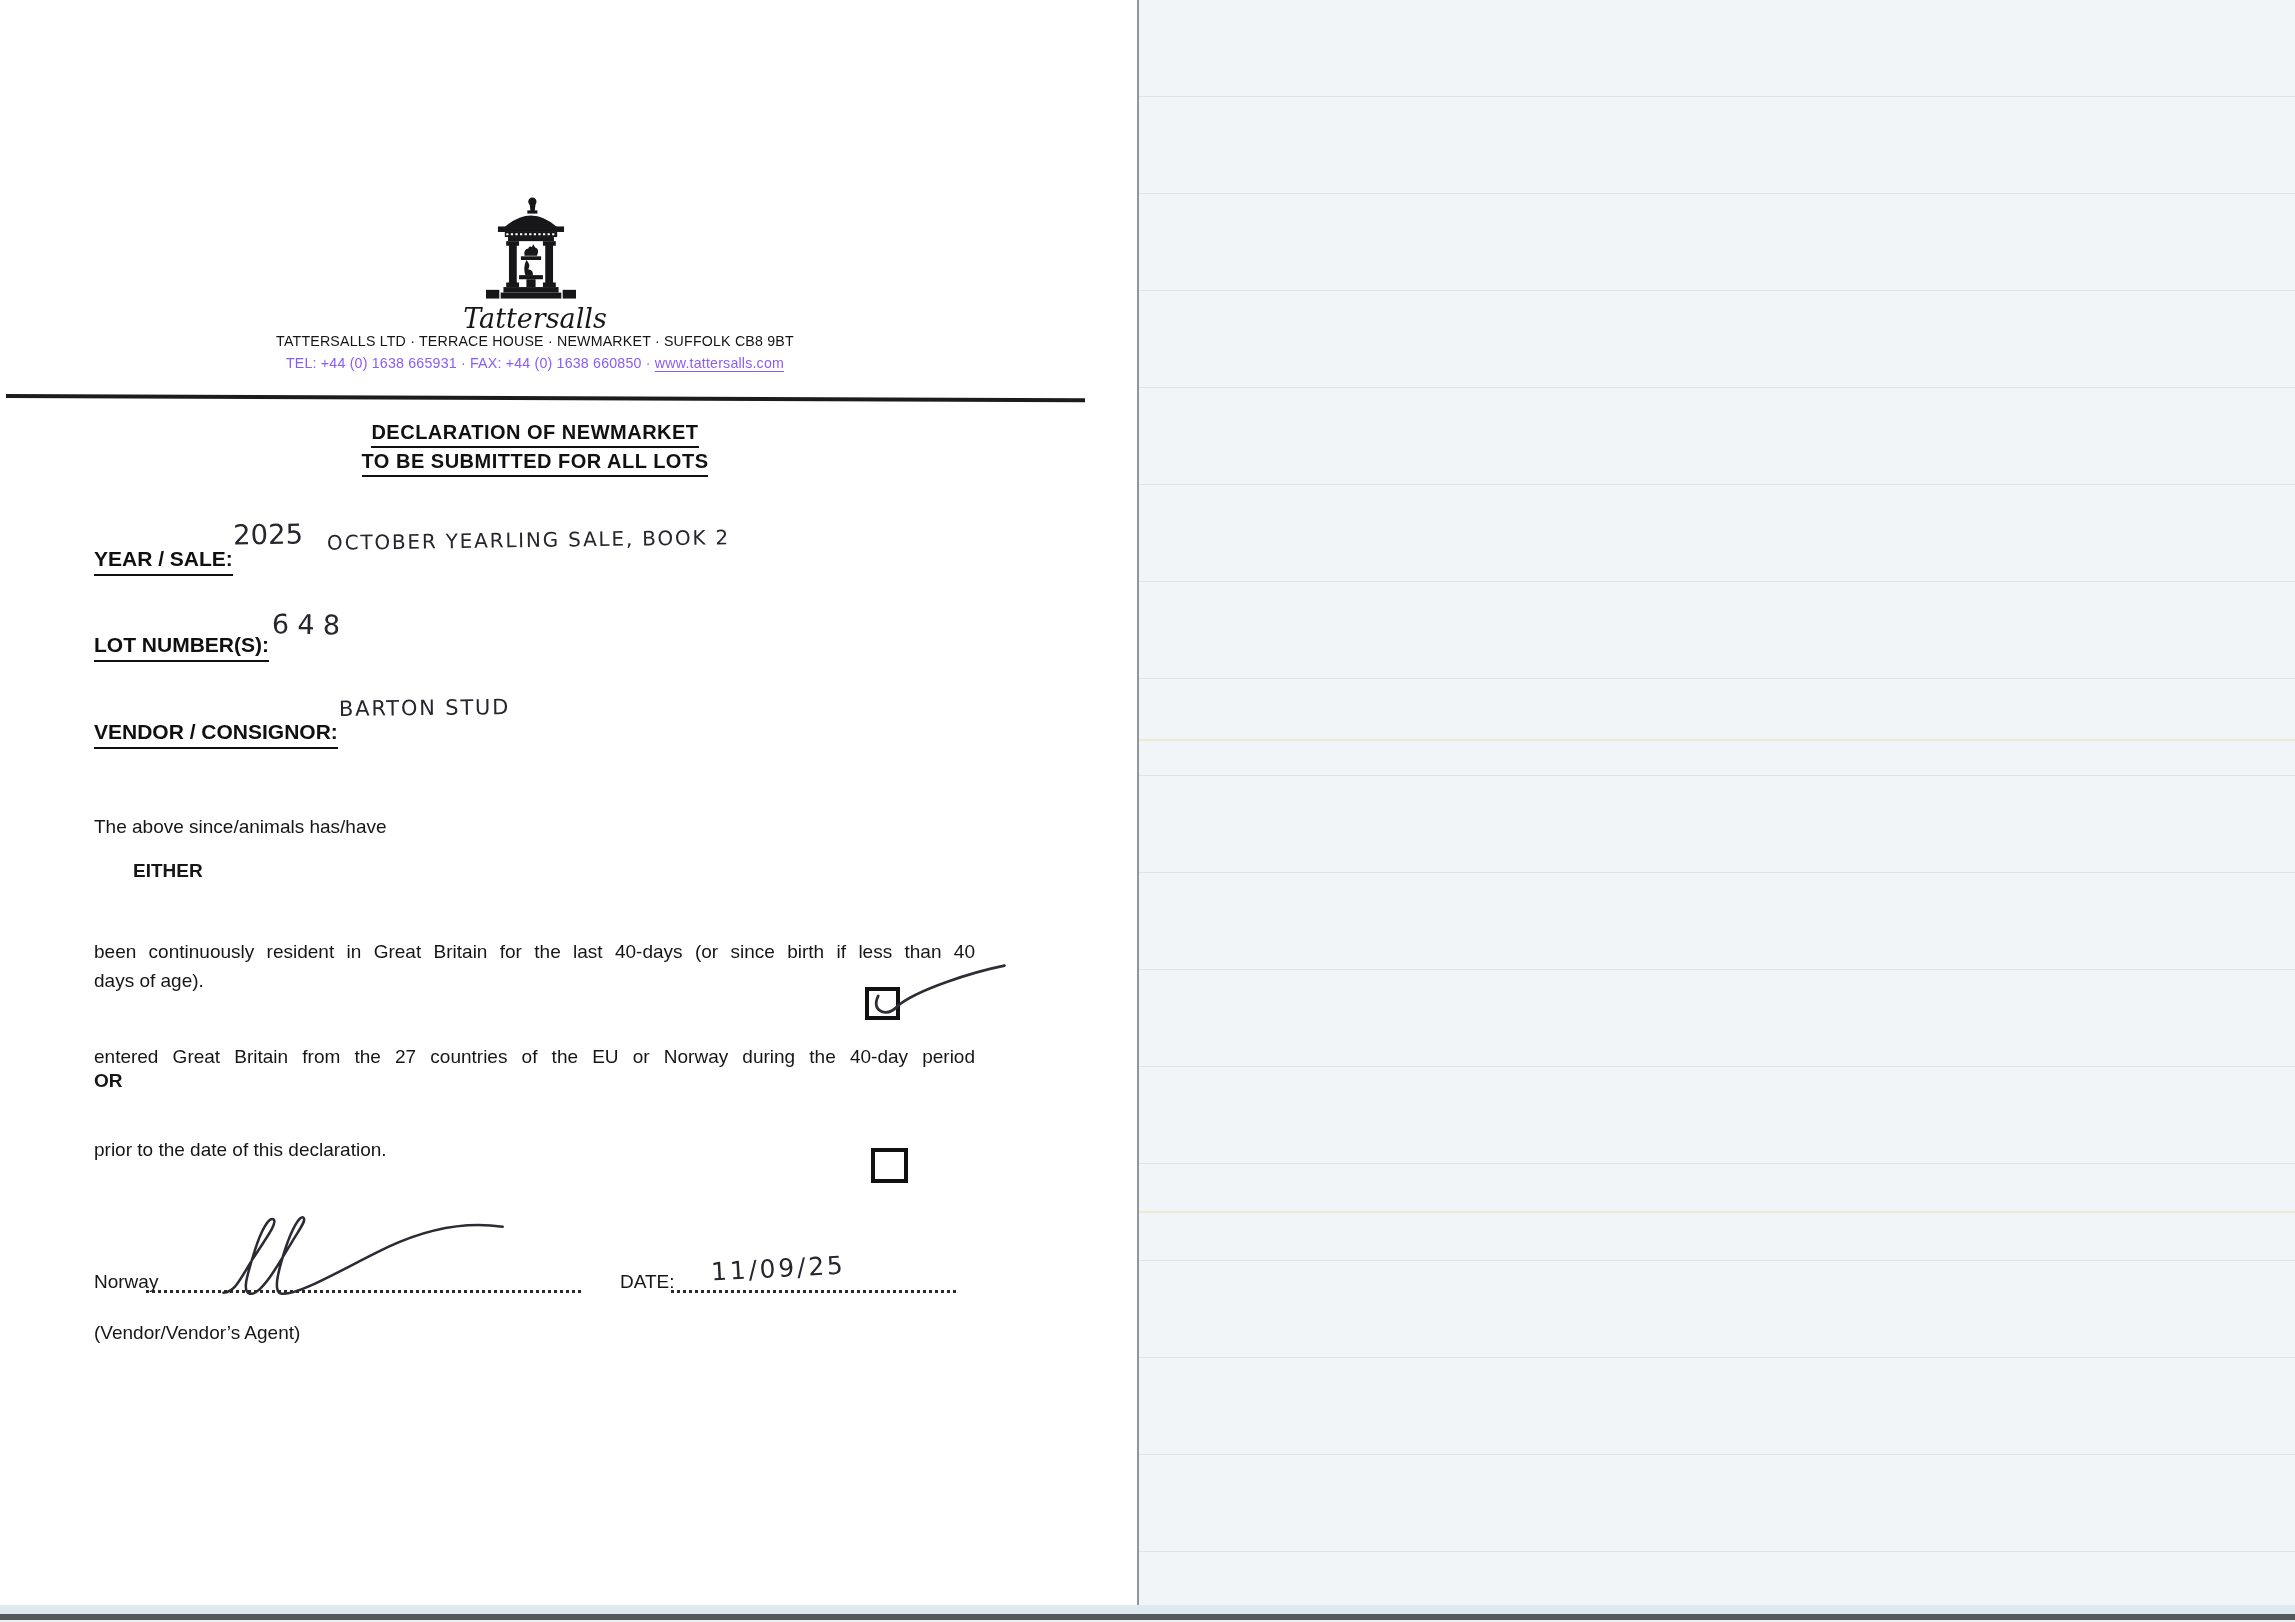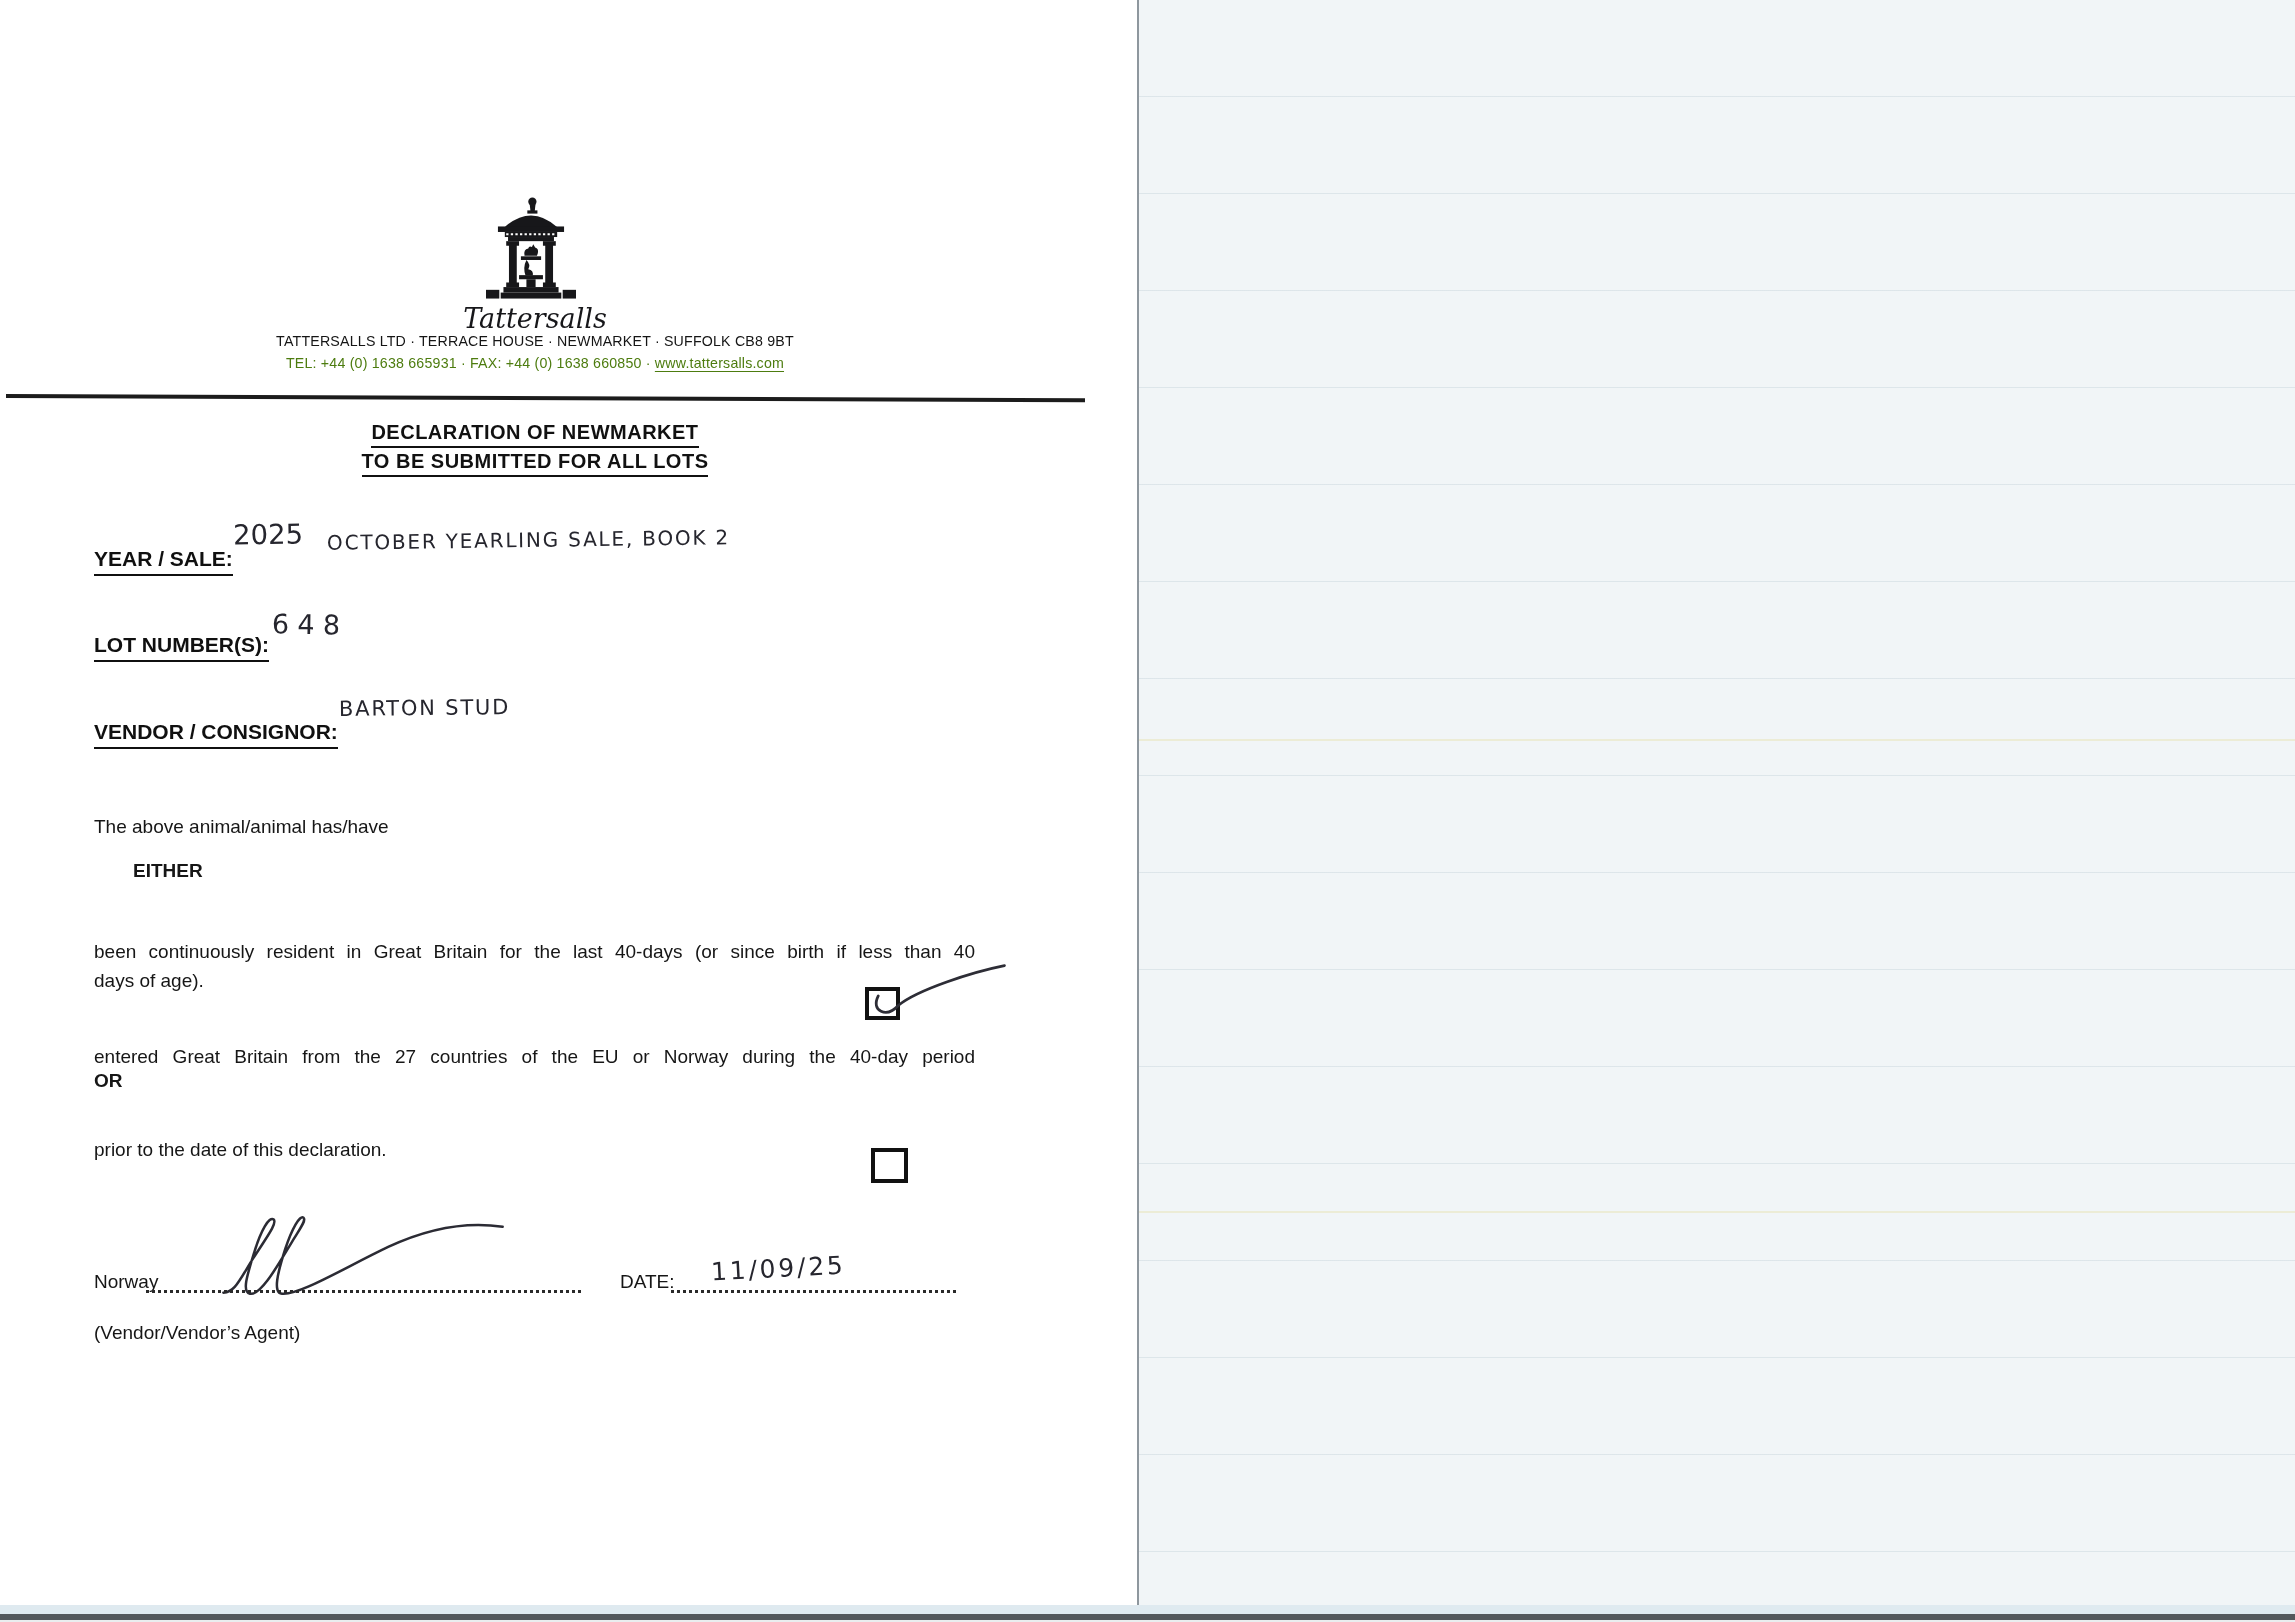--- a/index.html
+++ b/index.html
@@ -14,21 +14,21 @@
       rgba(170,190,200,0.28) 96px, rgba(170,190,200,0.28) 97px);}
   #page-divider{left:1137px;top:0;width:2.3px;height:1622px;background:#8e979e;}
   .faint-yellow{height:1.8px;background:#e9e6c4;opacity:.65;}
   #bottom-band{left:0;top:1605px;width:2295px;height:9.2px;background:#dfeaf0;}
   #bottom-line{left:0;top:1614px;width:2295px;height:6px;background:#53585c;}
   #below-line{left:0;top:1620px;width:2295px;height:2.3px;background:#e9edef;}
   
   .centered-col{left:0;width:1070px;text-align:center;}
   #brand-name{top:303px;font-family:"DejaVu Serif",serif;font-style:italic;font-size:27px;color:#17171a;}
   #address-line{top:333px;font-size:14.2px;letter-spacing:0.2px;color:#151515;}
-  #tel-line{top:355px;font-size:14.2px;letter-spacing:0.2px;color:#4d7c0f;}
+  #tel-line{top:355px;font-size:14.2px;letter-spacing:0.2px;color:#8b5cf6;}
   #tel-line .site{text-decoration:underline;text-underline-offset:2.8px;text-decoration-thickness:1.4px;}
   #header-rule{left:6.4px;top:394px;width:1079px;height:4.1px;background:#1c1c1c;
                transform:rotate(0.22deg);transform-origin:left center;}
   .doc-title{font-weight:bold;font-size:20px;letter-spacing:0.5px;color:#111;}
   .doc-title span{border-bottom:2.8px solid #111;padding-bottom:2.3px;display:inline-block;}
   #title-1{top:421px;}
   #title-2{top:450px;}
   
   .field-label{font-weight:bold;font-size:21px;color:#101010;}
   .field-label span{border-bottom:2.8px solid #101010;padding-bottom:2.8px;display:inline-block;margin-top:18px;}
@@ -113,21 +113,21 @@
     <div class="abs field-label" style="left:94px;top:529px;"><span>YEAR / SALE:</span></div>
     <div id="hand-year" class="abs hand">2025</div>
     <div id="hand-sale" class="abs hand">OCTOBER YEARLING SALE, BOOK 2</div>
 
     <div class="abs field-label" style="left:94px;top:615px;"><span>LOT NUMBER(S):</span></div>
     <div id="hand-lot" class="abs hand">648</div>
 
     <div class="abs field-label" style="left:94px;top:702px;"><span>VENDOR / CONSIGNOR:</span></div>
     <div id="hand-vendor" class="abs hand">BARTON STUD</div>
 
-    <div class="abs body-text" style="left:94px;top:816px;">The above animal/animal has/have</div>
+    <div class="abs body-text" style="left:94px;top:816px;">The above since/animals has/have</div>
     <div class="abs body-text bold" style="left:94px;top:860px;margin-left:39px;">EITHER</div>
 
     <div class="abs body-text justified" style="left:94px;top:941px;">been continuously resident in Great Britain for the last 40-days (or since birth if less than 40</div>
     <div class="abs body-text" style="left:94px;top:970px;">days of age).</div>
     <div id="checkbox-1" class="abs checkbox"></div>
     <div class="abs" style="left:858px;top:960px;width:152px;height:60px;">
       <svg width="152" height="60" viewBox="0 0 330 130" fill="none">
         <path d="M44 78 c-8 16 -5 28 6 33 c12 6 26 0 38 -13 C130 64 248 26 318 12" stroke="#2d2d36" stroke-width="6" stroke-linecap="round" fill="none"></path>
       </svg>
     </div>

